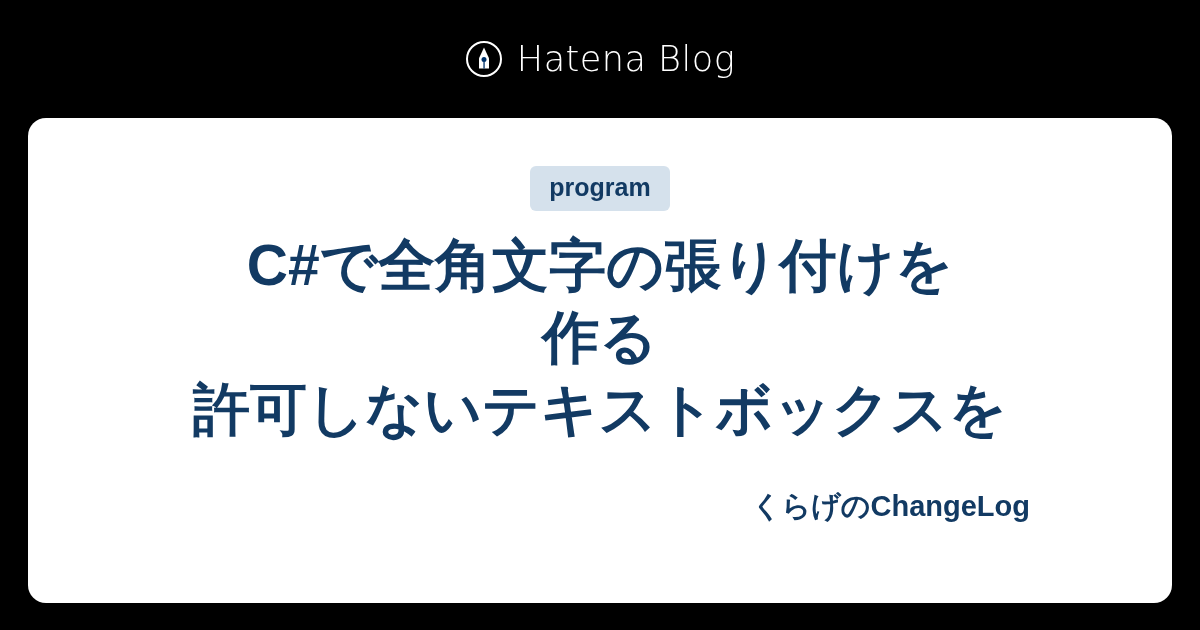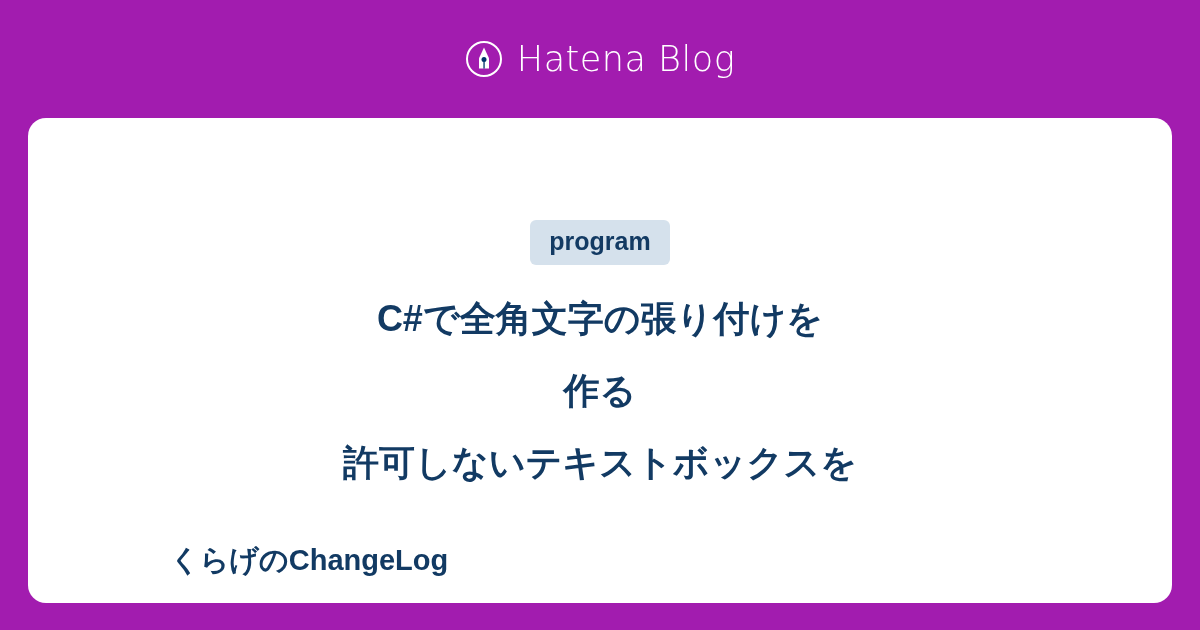--- a/index.html
+++ b/index.html
@@ -10,21 +10,21 @@
     width: 1200px;
     height: 630px;
     overflow: hidden;
     font-family: "Liberation Sans", "DejaVu Sans", sans-serif;
   }
 
   .og-canvas {
     position: relative;
     width: 1200px;
     height: 630px;
-    background: #a21caf;
+    background: #000000;
     box-sizing: border-box;
   }
 
   
   .brand-header {
     position: absolute;
     top: 0;
     left: 0;
     width: 1200px;
     height: 118px;
@@ -68,59 +68,59 @@
     overflow: hidden;
   }
 
   .card-inner {
     width: 860px;
     margin: 0 auto;
     text-align: center;
   }
 
   .category-row {
-    margin-top: 102px;
+    margin-top: 48px;
     display: flex;
     justify-content: center;
   }
 
   .category-tag {
     display: inline-block;
     background: #d5e1ec;
     color: #123a63;
     font-size: 25px;
     font-weight: bold;
     line-height: 1;
     padding: 9px 19px 11px 19px;
     border-radius: 6px;
     white-space: nowrap;
   }
 
   .entry-title {
     margin: 18px 0 0 0;
     color: #123a63;
-    font-size: 36px;
+    font-size: 57px;
     font-weight: bold;
     line-height: 72px;
     letter-spacing: 0px;
     text-align: center;
   }
 
   .entry-title .title-line {
     display: block;
     white-space: nowrap;
   }
 
   .blog-title {
     margin-top: 44px;
     color: #123a63;
     font-size: 29px;
     font-weight: bold;
     line-height: 1.2;
-    text-align: left;
+    text-align: right;
     white-space: nowrap;
   }
 </style>
 </head>
 <body>
 
 <div class="og-canvas">
 
   <div class="brand-header">
     <span class="brand-logo-wrap">

